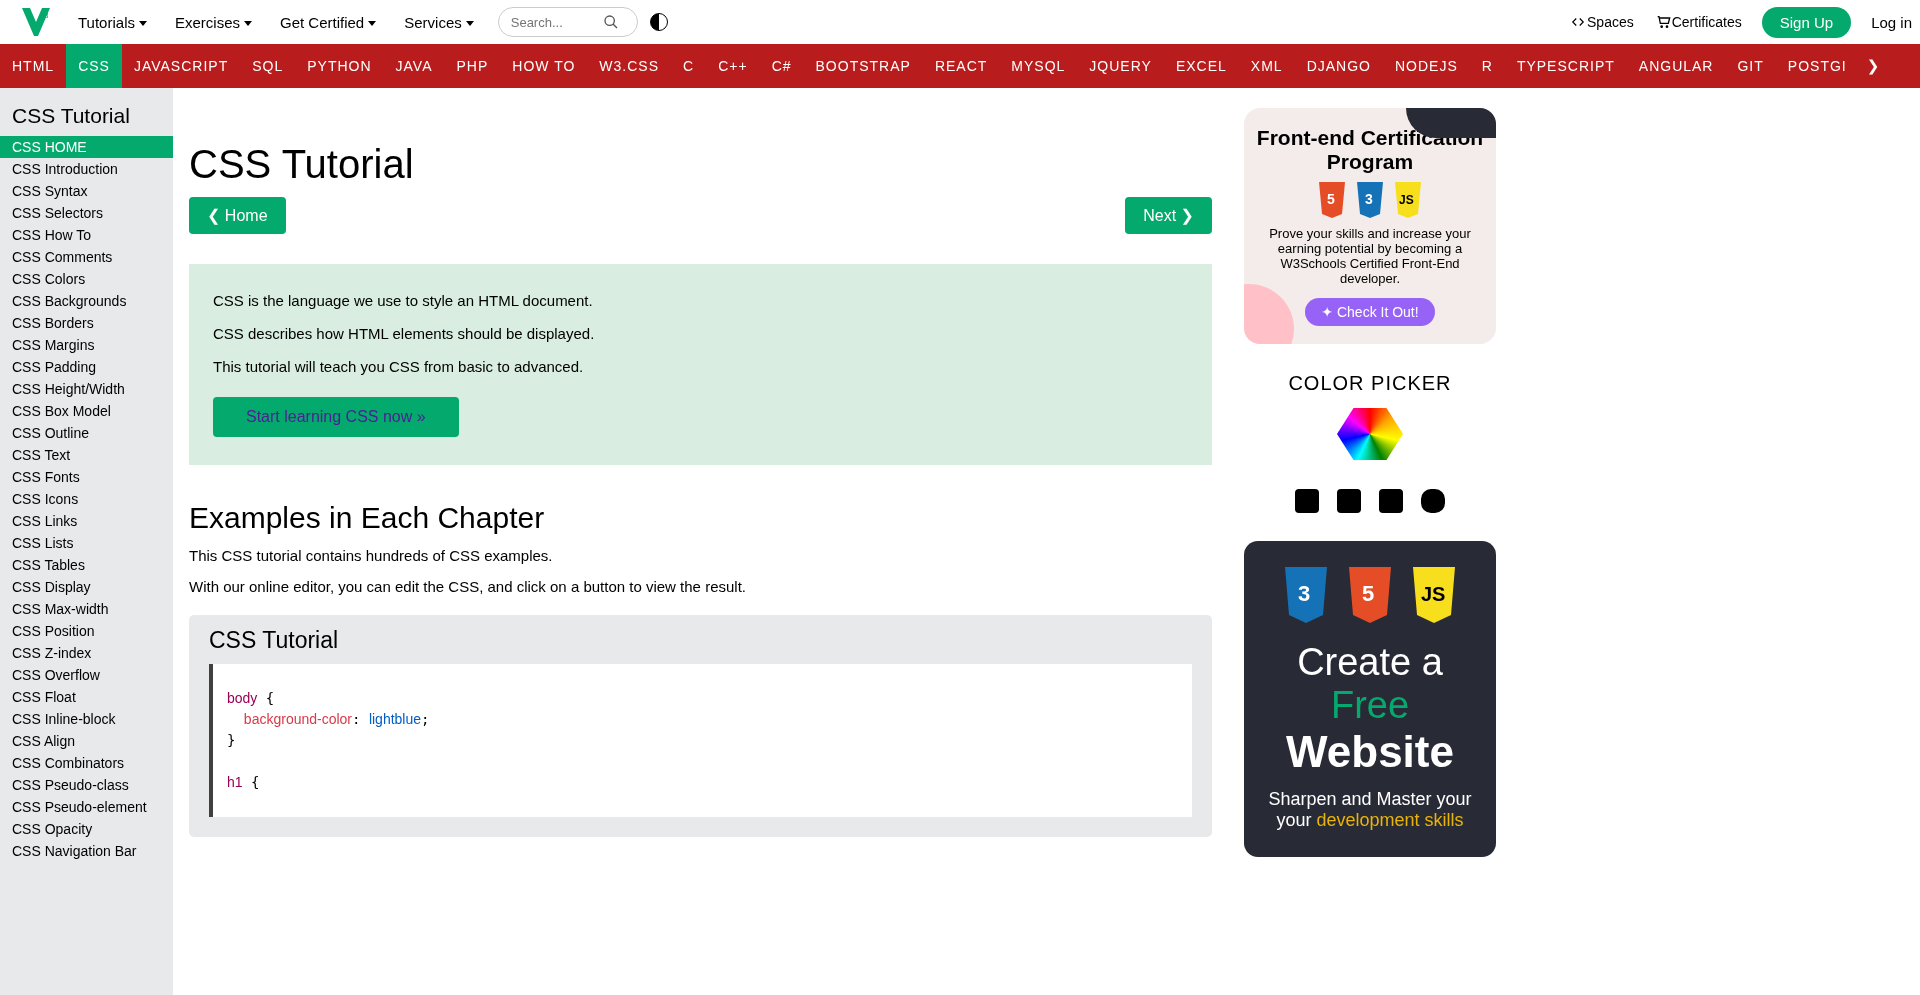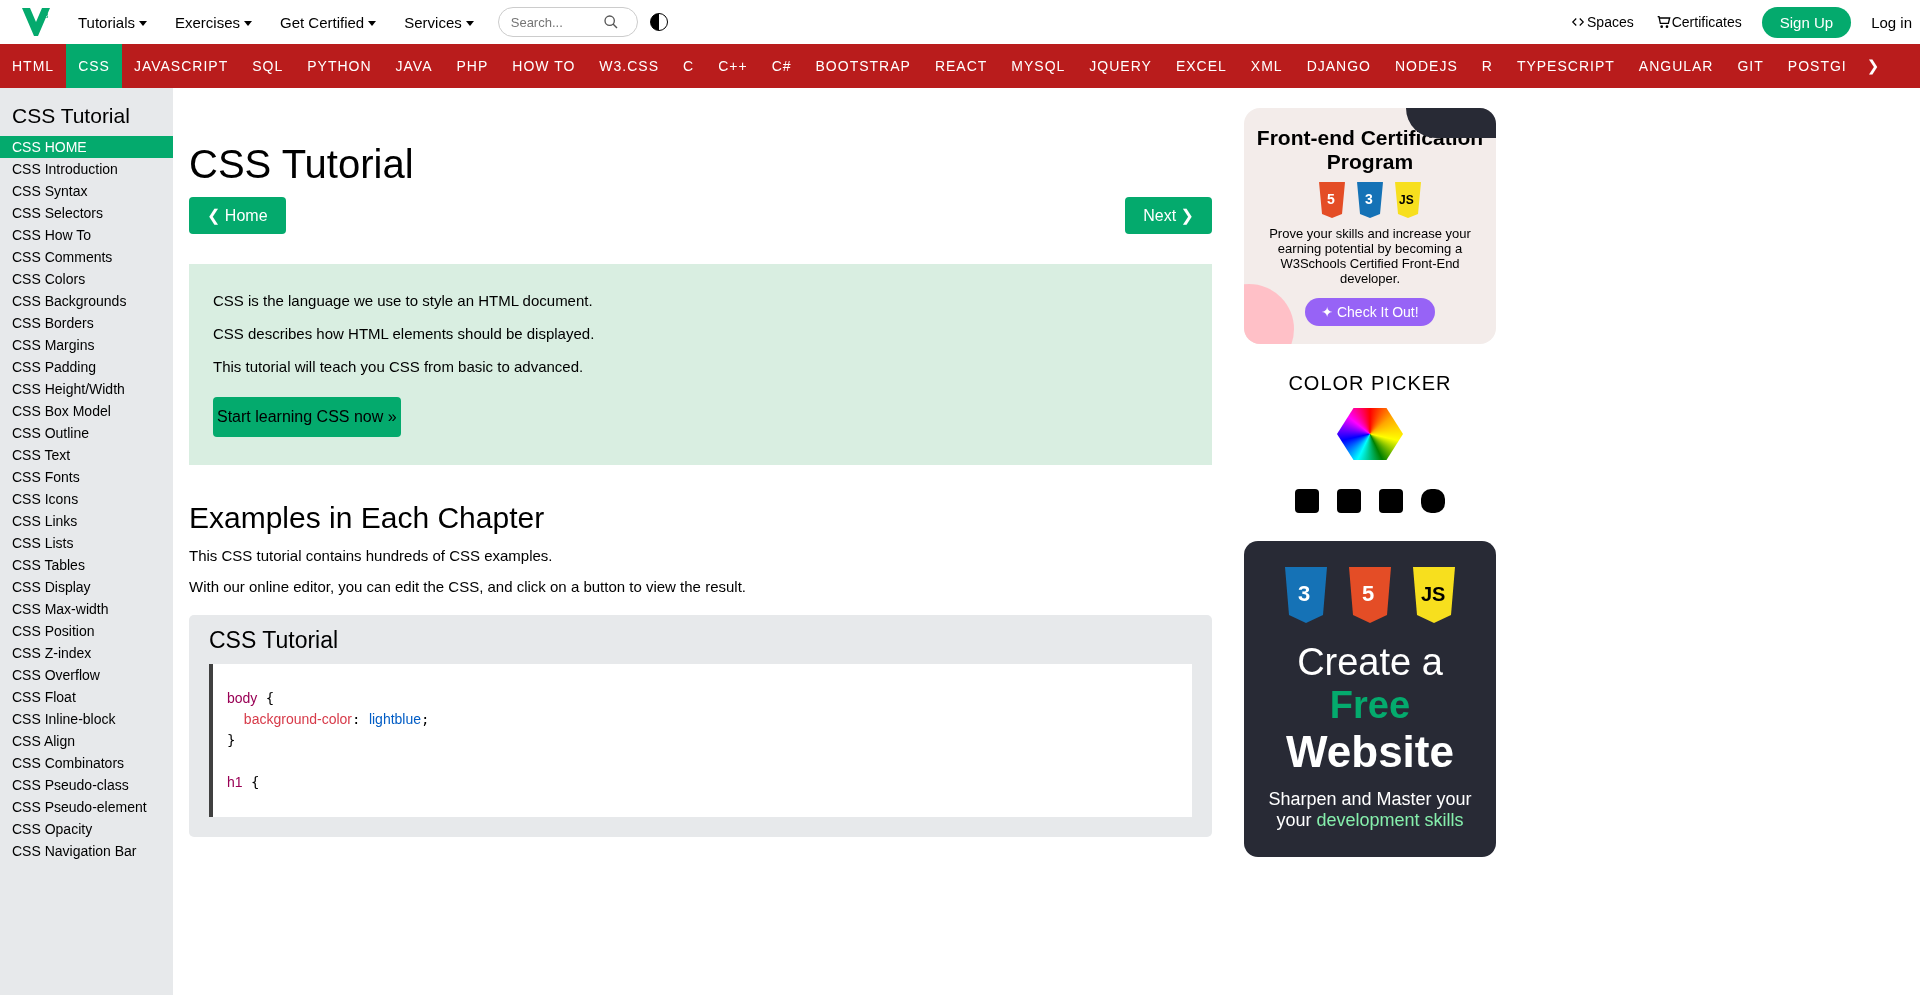--- a/index.html
+++ b/index.html
@@ -23,21 +23,21 @@
 .sidebar{width:173px;background:#E7E9EB;overflow-y:auto;padding-top:12px}
 .sidebar h2{font-size:21px;padding:4px 12px 8px;font-weight:400}
 .sidebar a{display:block;padding:3px 12px;font-size:14px;color:#000;text-decoration:none;cursor:pointer}
 .sidebar a.sel{background:#04AA6D;color:#fff}
 .content{flex:1;padding:24px 16px;overflow-y:auto;max-width:1055px}
 .content h1{font-size:40px;font-weight:400;margin:30px 0 10px}
 .navbtns{display:flex;justify-content:space-between;margin:10px 0 30px}
 .navbtn{background:#04AA6D;color:#fff;padding:9px 18px;border-radius:4px;font-size:16px;cursor:pointer}
 .intro{background:#D9EEE1;padding:28px 24px;margin-bottom:36px}
 .intro p{margin-bottom:16px;font-size:15px}
-.startbtn{display:inline-block;background:#04AA6D;color:#000000;padding:11px 4px;border-radius:4px;font-size:16px;margin-top:6px;cursor:pointer}
+.startbtn{display:inline-block;background:#04AA6D;color:#4c1d95;padding:11px 33px;border-radius:4px;font-size:16px;margin-top:6px;cursor:pointer}
 .content h2{font-size:30px;font-weight:400;margin:24px 0 12px}
 .example{background:#E7E9EB;padding:12px 20px 20px;margin-top:10px;border-radius:5px}
 .example h3{font-weight:400;font-size:23px;margin-bottom:10px}
 .code{background:#fff;padding:24px 14px;border-left:4px solid #404040;font-family:Consolas,monospace;font-size:14px;line-height:1.5}
 .code .sel2{color:#905}
 .code .prop{color:#d73a49}
 .code .val{color:#005cc5}
 .rsb{width:284px;padding:20px 16px}
 .ad1{position:relative;background:#F3ECEA;border-radius:16px;padding:18px 10px;text-align:center;overflow:hidden;min-height:236px}
 .ad1 .arc{position:absolute;top:0;right:0;width:90px;height:30px;background:#282A35;border-radius:0 14px 0 60px}
@@ -49,24 +49,24 @@
 .checkit{display:inline-block;background:#9763f6;color:#fff;padding:6px 16px;border-radius:18px;font-size:14px;cursor:pointer}
 .cp{text-align:center;margin-top:28px}
 .cp h3{font-size:20px;letter-spacing:1px;font-weight:400;margin-bottom:10px}
 .hex{width:66px;height:58px;margin:6px auto;background:conic-gradient(red,orange,yellow,green,cyan,blue,magenta,red);clip-path:polygon(25% 5%,75% 5%,100% 50%,75% 95%,25% 95%,0 50%);cursor:pointer}
 .soc{display:flex;justify-content:center;gap:18px;margin-top:26px}
 .soc span{width:24px;height:24px;background:#000;border-radius:4px;cursor:pointer}
 .ad2{background:#282A35;border-radius:14px;color:#fff;text-align:center;padding:26px 10px;margin-top:28px}
 .ad2 .icons{display:flex;justify-content:center;gap:14px;margin-bottom:18px}
 .ad2 .ic{width:50px;height:56px}
 .ad2 h2{font-size:38px;font-weight:400}
-.ad2 .free{color:#04AA6D;font-weight:700}
+.ad2 .free{color:#04AA6D;font-weight:400}
 .ad2 .web{font-size:44px;font-weight:700}
 .ad2 p{font-size:18px;margin-top:12px}
-.ds{color:#86efac}
+.ds{color:#eab308}
 .caret{display:inline-block;width:0;height:0;margin-left:4px;border-left:4px solid transparent;border-right:4px solid transparent;border-top:5px solid #000;vertical-align:middle}
 </style>
 </head>
 <body>
 
 <div class="top">
   <svg class="logo" viewBox="0 0 36 36">
       <path fill="#04AA6D" d="M4 4 L12 4 L18 18 L24 4 L32 4 L20 32 L16 32 Z"></path>
       <text x="26" y="14" font-size="8" fill="#04AA6D">3</text>
     </svg>

